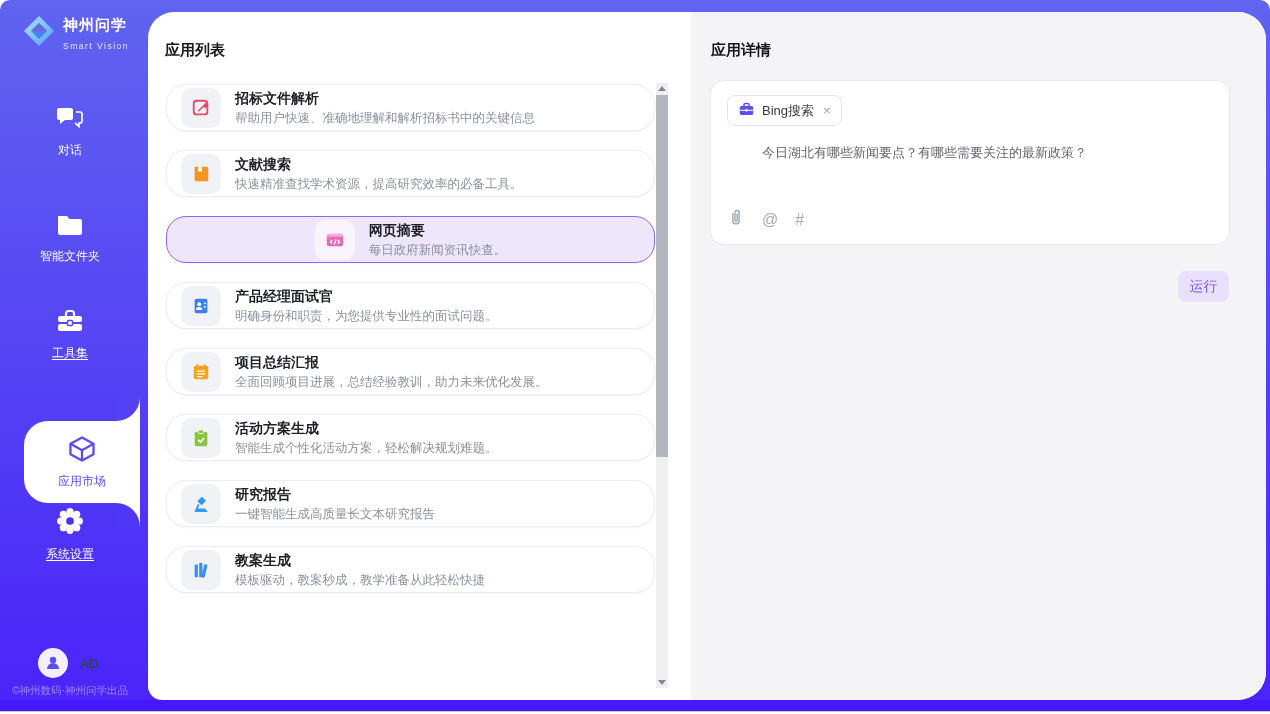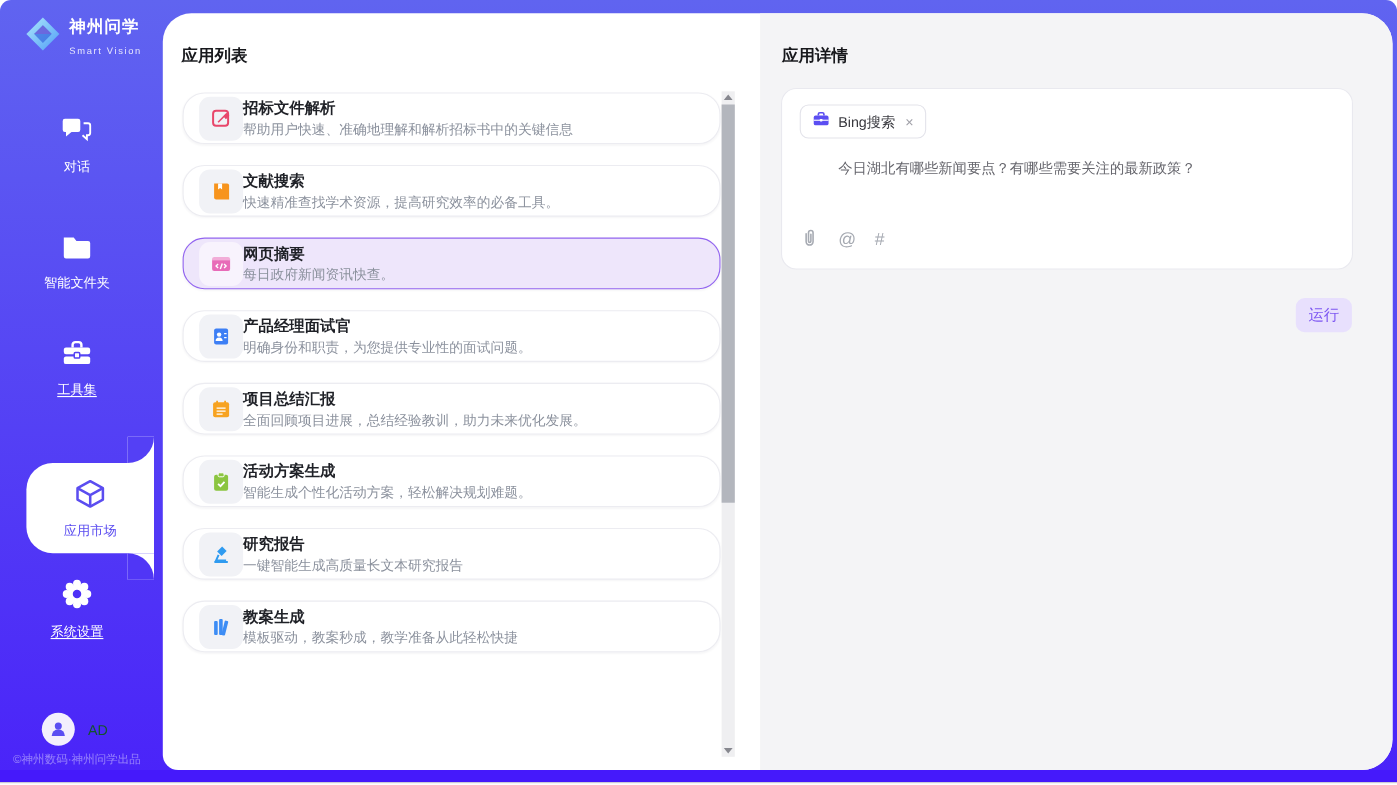--- a/index.html
+++ b/index.html
@@ -32,22 +32,22 @@
   .side-footer{position:absolute;left:0;top:684px;width:140px;text-align:center;
     color:rgba(255,255,255,.42);font-size:10.5px;}
 
   
   .panel{position:absolute;left:148px;top:12px;width:1118px;height:688px;background:#fff;
     border-radius:26px 28px 28px 14px;overflow:hidden;}
   .section-title{position:absolute;top:29px;font-size:15px;font-weight:700;color:#17181c;margin:0;}
   .app-list-title{left:17px;}
   .cards{position:absolute;left:18px;top:72px;width:489px;display:flex;flex-direction:column;gap:19px;}
   .card{position:relative;height:47px;background:#fff;border:1px solid #ececf1;border-radius:20px;
-    box-shadow:0 1px 2px rgba(20,20,40,.04);display:flex;align-items:center;padding:0 14px;cursor:pointer;flex:none;}
-  .card.selected{background:#eee6fb;border:1px solid #9264f0;}
+    box-shadow:0 1px 2px rgba(20,20,40,.04);display:flex;align-items:center;padding:0 14px;gap:14px;cursor:pointer;flex:none;}
+  .card.selected{background:#eee6fb;border:1px solid #9264f0;justify-content:center;}
   .icon-box{width:40px;height:40px;border-radius:10px;background:#f1f2f6;
     display:flex;align-items:center;justify-content:center;flex:none;}
   .card.selected .icon-box{background:#f8f3fd;}
   .card-title{font-size:14px;font-weight:700;color:#1f2127;line-height:17px;}
   .card-desc{font-size:12.5px;color:#8b919d;margin-top:4px;line-height:15px;}
 
   
   .scrollbar{position:absolute;left:508px;top:71px;width:12px;height:605px;background:#efeff1;}
   .sb-btn{position:absolute;left:0;width:12px;height:11px;display:flex;align-items:center;justify-content:center;cursor:pointer;}
   .sb-btn.up{top:0;} .sb-btn.down{bottom:0;}
@@ -135,21 +135,21 @@
       <span class="corner bottom"></span>
       <span>
         <svg width="30" height="30" viewBox="0 0 26 24">
           <path d="M13 2l10 5.5v9L13 22 3 16.5v-9L13 2z" fill="none" stroke="#5b4df0" stroke-width="2" stroke-linejoin="round"></path>
           <path d="M3 7.5l10 5.5 10-5.5M13 13v9" fill="none" stroke="#5b4df0" stroke-width="2" stroke-linejoin="round"></path>
         </svg>
       </span>
       <span class="lbl">应用市场</span>
     </div>
 
-    <div class="nav-item" style="top:526px;">
+    <div class="nav-item" style="top:507px;">
       <span>
         <svg width="28" height="28" viewBox="0 0 24 24">
           <g fill="#fff">
             <circle cx="12" cy="4" r="3.1"></circle>
               <circle cx="12" cy="20" r="3.1"></circle>
             <circle cx="4" cy="12" r="3.1"></circle>
               <circle cx="20" cy="12" r="3.1"></circle>
             <circle cx="6.3" cy="6.3" r="3.1"></circle>
               <circle cx="17.7" cy="6.3" r="3.1"></circle>
             <circle cx="6.3" cy="17.7" r="3.1"></circle>

